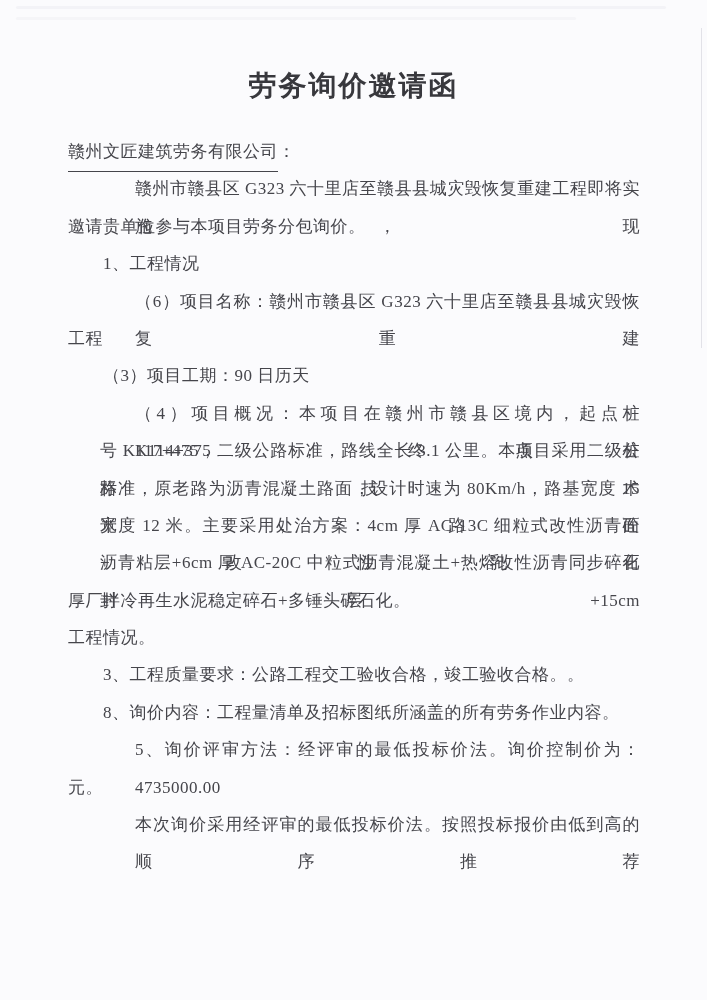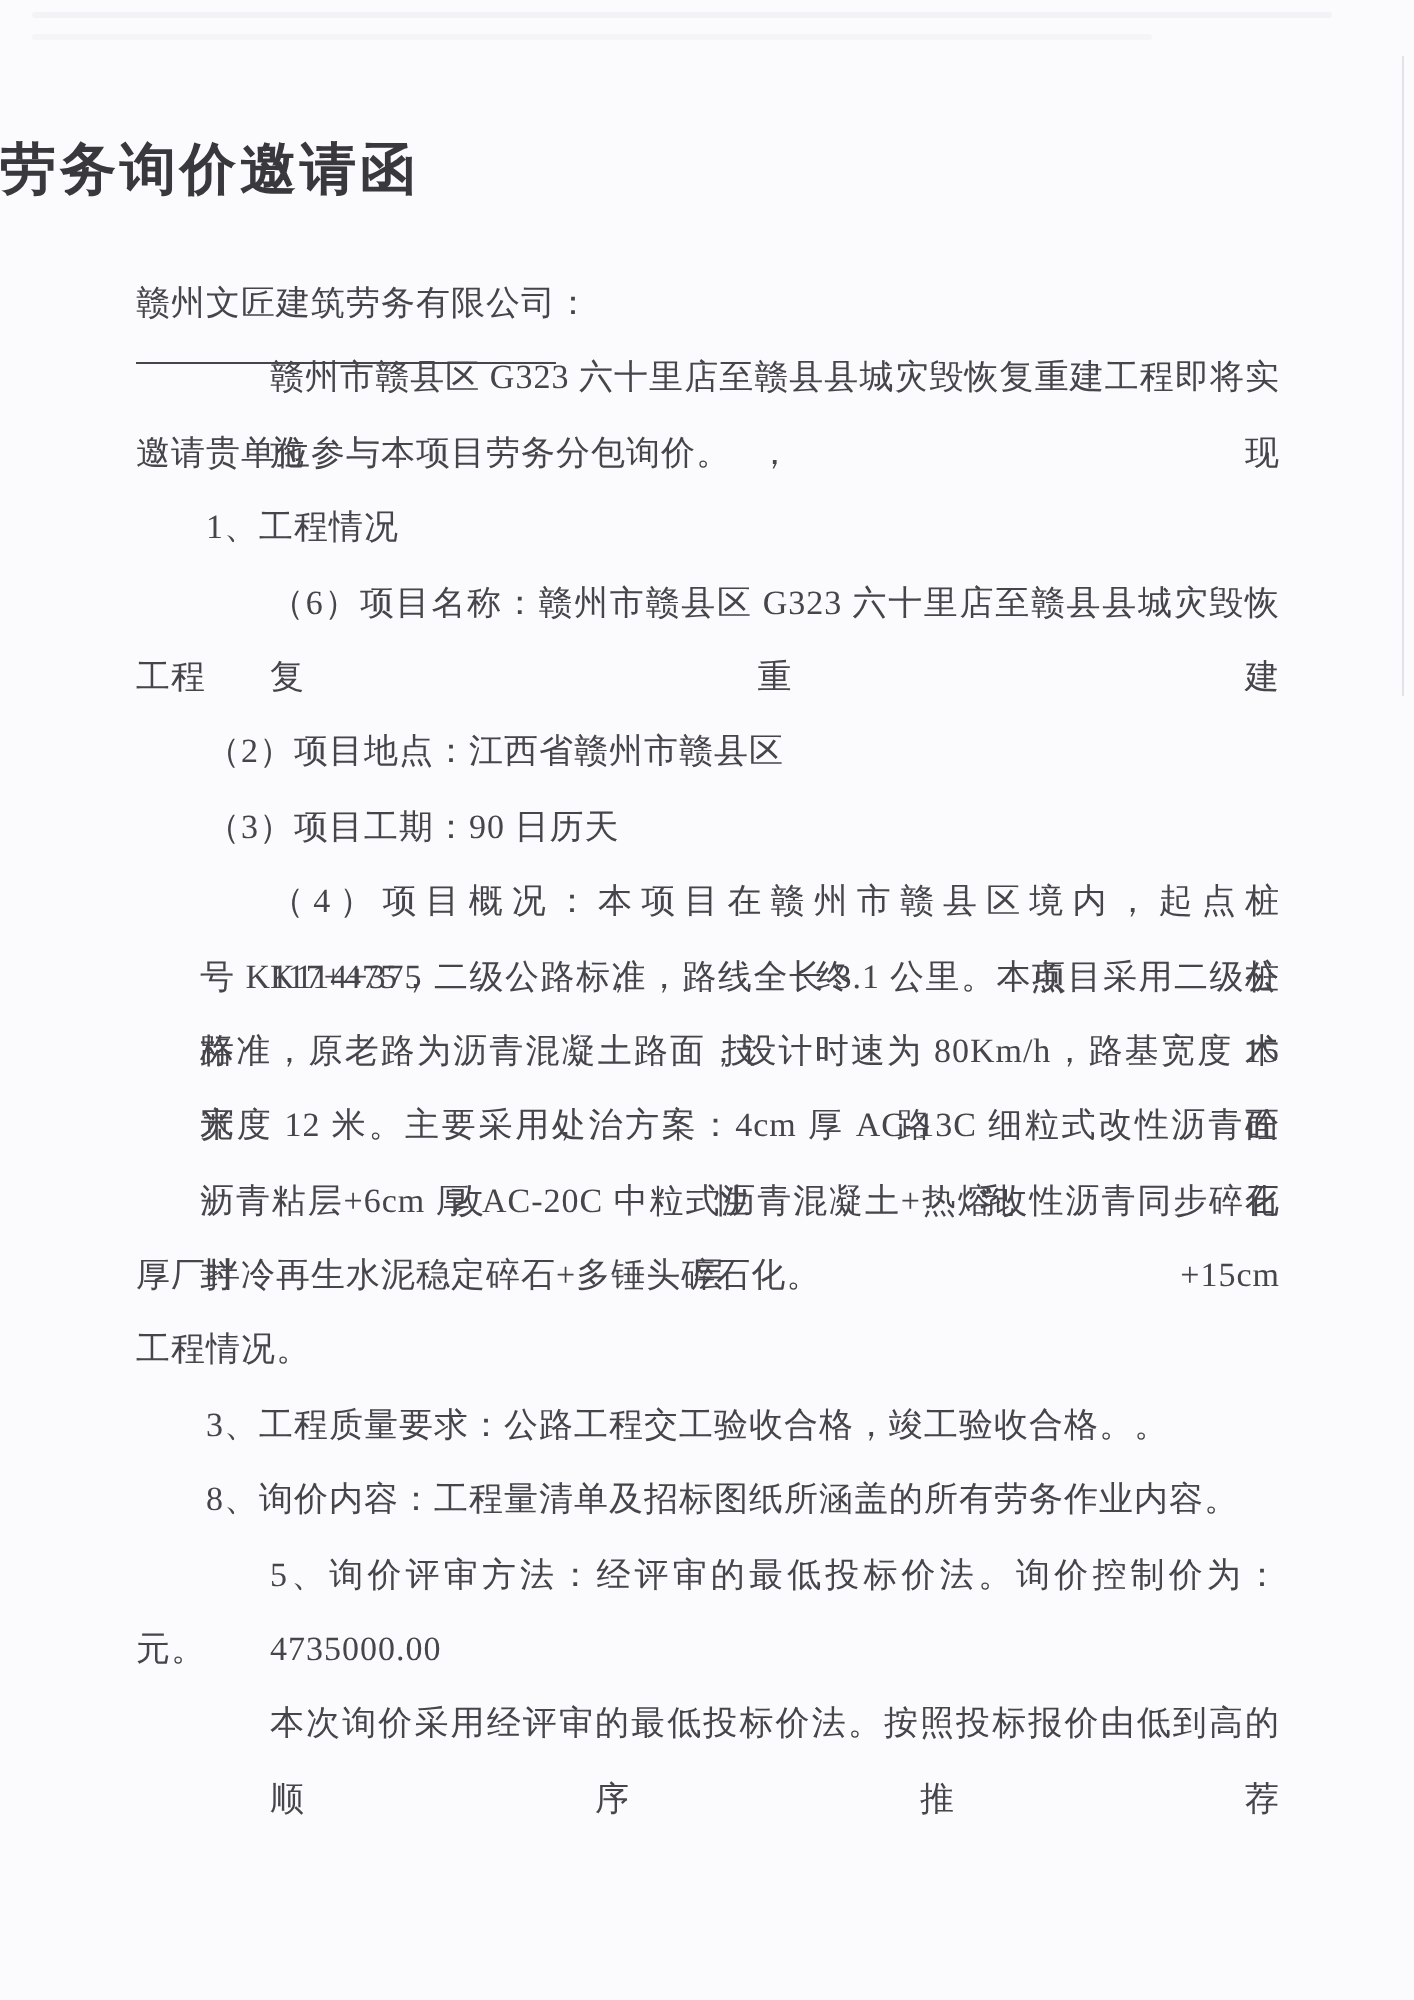--- a/index.html
+++ b/index.html
@@ -39,20 +39,21 @@
     background: var(--scan-line);
     opacity: 0.8;
   }
   .doc-title {
     position: absolute;
     top: 66px;
     left: 0;
     width: 707px;
     height: 40px;
     line-height: 40px;
+    text-align: center;
     font-size: 28px;
     font-weight: bold;
     letter-spacing: 2px;
     color: #38383d;
   }
   .doc-body {
     position: absolute;
     top: 133px;
     left: 68px;
     width: 572px;
@@ -65,42 +66,41 @@
     text-align: left;
   }
   .line.ind { padding-left: 35px; }
   .line.fill {
     text-align: justify;
     text-align-last: justify;
     margin-left: 32px;
   }
   .u {
     border-bottom: 1px solid currentColor;
-    padding-bottom: 20px;
+    padding-bottom: 10px;
     margin-top: 36px;
   }
 </style>
 </head>
 <body>
 
 <div class="screen">
   <div class="streak s1"></div>
   <div class="streak s2"></div>
   <div class="edge-line"></div>
 
   <h1 class="doc-title">劳务询价邀请函</h1>
 
   <div class="doc-body">
       <div class="line"><span class="u">赣州文匠建筑劳务有限公司</span><span>：</span></div>
       <div class="line ind fill">赣州市赣县区 G323 六十里店至赣县县城灾毁恢复重建工程即将实施，现</div>
       <div class="line">邀请贵单位参与本项目劳务分包询价。</div>
       <div class="line ind">1、工程情况</div>
       <div class="line ind fill">（6）项目名称：赣州市赣县区 G323 六十里店至赣县县城灾毁恢复重建</div>
       <div class="line">工程</div>
-      <div class="line ind">（2）项目地点：江西省赣州市赣县区</div>
       <div class="line ind">（3）项目工期：90 日历天</div>
       <div class="line ind fill">（4）项目概况：本项目在赣州市赣县区境内，起点桩 K114+375，终点桩</div>
       <div class="line fill">号 K117+475，二级公路标准，路线全长 3.1 公里。本项目采用二级公路技术</div>
       <div class="line fill">标准，原老路为沥青混凝土路面，设计时速为 80Km/h，路基宽度 15 米，路面</div>
       <div class="line fill">宽度 12 米。主要采用处治方案：4cm 厚 AC-13C 细粒式改性沥青砼+改性乳化</div>
       <div class="line fill">沥青粘层+6cm 厚 AC-20C 中粒式沥青混凝土+热熔改性沥青同步碎石封层+15cm</div>
       <div class="line">厚厂拌冷再生水泥稳定碎石+多锤头碎石化。</div>
       <div class="line">工程情况。</div>
       <div class="line ind">3、工程质量要求：公路工程交工验收合格，竣工验收合格。。</div>
       <div class="line ind">8、询价内容：工程量清单及招标图纸所涵盖的所有劳务作业内容。</div>

